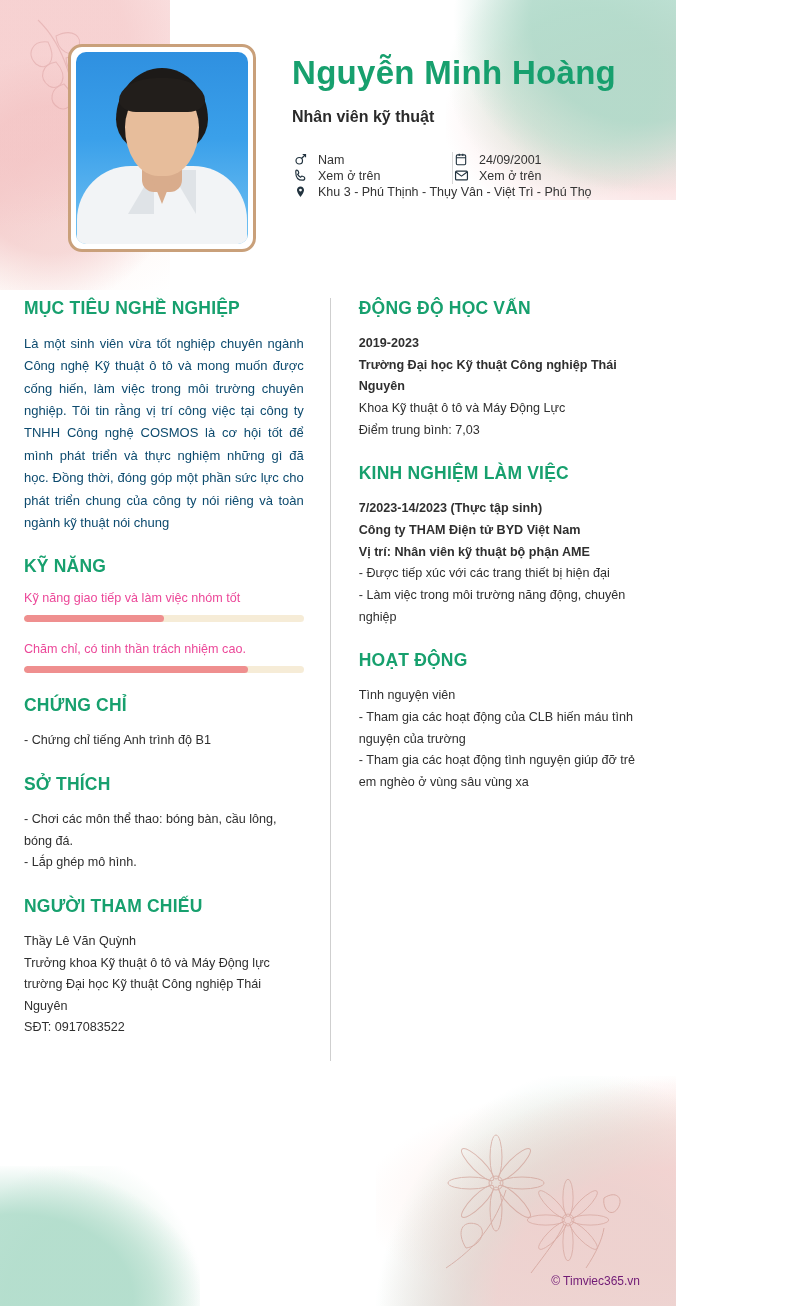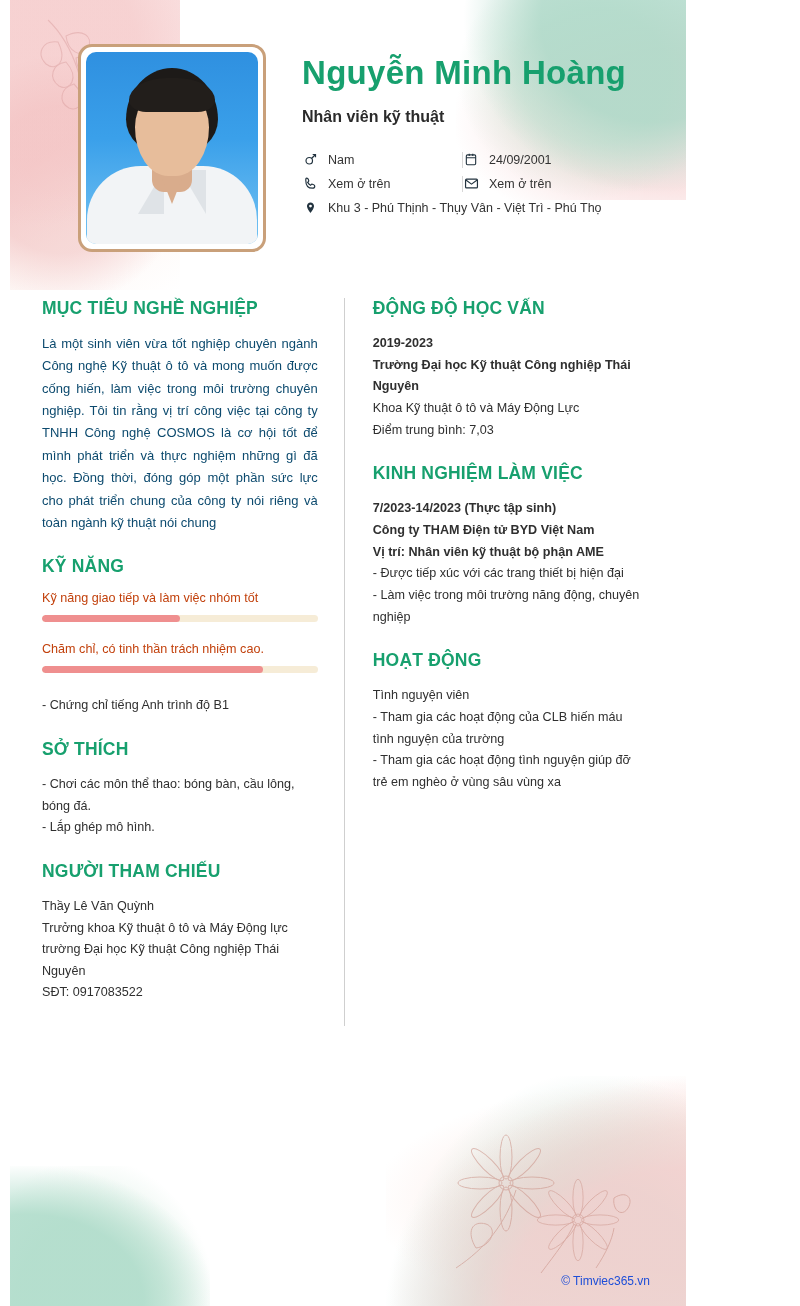--- a/index.html
+++ b/index.html
@@ -13,21 +13,20 @@
     position: relative;
     overflow: hidden;
   }
 
   .page {
     position: relative;
     width: 676px;
     height: 1306px;
     background: #ffffff;
     overflow: hidden;
-    margin-left: 10px;
   }
 
   
   .deco { position: absolute; pointer-events: none; }
 
   .deco-tl {
     top: 0; left: 0; width: 170px; height: 290px;
     background:
       radial-gradient(circle at 12% 18%, rgba(244,198,198,0.55) 0 38%, rgba(244,198,198,0) 62%),
       radial-gradient(circle at 30% 62%, rgba(236,171,171,0.40) 0 34%, rgba(236,171,171,0) 58%),
@@ -139,35 +138,35 @@
   .job-title {
     font-size: 16px;
     font-weight: bold;
     color: #2b2b2b;
     margin: 0 0 26px 0;
   }
 
   .contact-grid {
     display: grid;
     grid-template-columns: 160px 1fr;
-    row-gap: 8px;
+    row-gap: 0;
     font-size: 12.5px;
     color: #333;
     max-width: 420px;
   }
   .contact-grid .cell { display: flex; align-items: center; gap: 10px; }
   .contact-grid .cell.col2 { border-left: 1px solid #d7d7d7; }
   .contact-grid .wide { grid-column: 1 / span 2; }
   .ico { width: 16px; height: 16px; flex: 0 0 16px; display: inline-flex; align-items: center; justify-content: center; color: #22333f; }
   .ico svg { display: block; }
 
   
   .body-wrap {
     display: flex;
-    padding: 10px 40px 0 32px;
+    padding: 10px 40px 0 24px;
     position: relative;
     z-index: 2;
   }
   .col-left { width: 360px; padding-right: 26px; }
   .col-right { width: 360px; padding-left: 28px; border-left: 1px solid #cfcfcf; }
 
   .sec-title {
     color: #17a06e;
     font-size: 17.5px;
     font-weight: bold;
@@ -179,42 +178,42 @@
   .para {
     font-size: 13px;
     line-height: 1.72;
     text-align: justify;
     color: #0c4a6e;
     margin: 0;
   }
   .line { font-size: 12.6px; line-height: 1.72; color: #2f2f2f; margin: 0; }
   .line.b { font-weight: bold; }
 
-  .skill-label { font-size: 12.6px; color: #c2410c; margin: 0 0 10px 0; }
+  .skill-label { font-size: 12.6px; color: #ec4899; margin: 0 0 10px 0; }
   .bar {
     height: 7px; width: 100%;
     background: #f6ecd7;
     border-radius: 4px;
     position: relative;
     margin-bottom: 20px;
     overflow: hidden;
   }
   .bar > i {
     position: absolute; left: 0; top: 0; bottom: 0;
     background: #ef8f8f;
     border-radius: 4px;
     display: block;
   }
 
   .footer-credit {
     position: absolute;
     right: 36px;
     bottom: 18px;
     font-size: 12px;
-    color: #1d4ed8;
+    color: #701a75;
     z-index: 5;
     text-align: right;
   }
 </style>
 </head>
 <body>
 
 <div class="page">
 
   <div class="deco deco-tl">
@@ -354,20 +353,21 @@
             <i style="width:50%"></i>
           </div>
 
         <p class="skill-label">Chăm chỉ, có tinh thần trách nhiệm cao.</p>
         <div class="bar">
             <i style="width:80%"></i>
           </div>
       </div>
 
       <div class="sec">
+        <h2 class="sec-title">CHỨNG CHỈ</h2>
         <p class="line">- Chứng chỉ tiếng Anh trình độ B1</p>
       </div>
 
       <div class="sec">
         <h2 class="sec-title">SỞ THÍCH</h2>
         <p class="line">- Chơi các môn thể thao: bóng bàn, cầu lông, bóng đá.</p>
         <p class="line">- Lắp ghép mô hình.</p>
       </div>
 
       <div class="sec">

